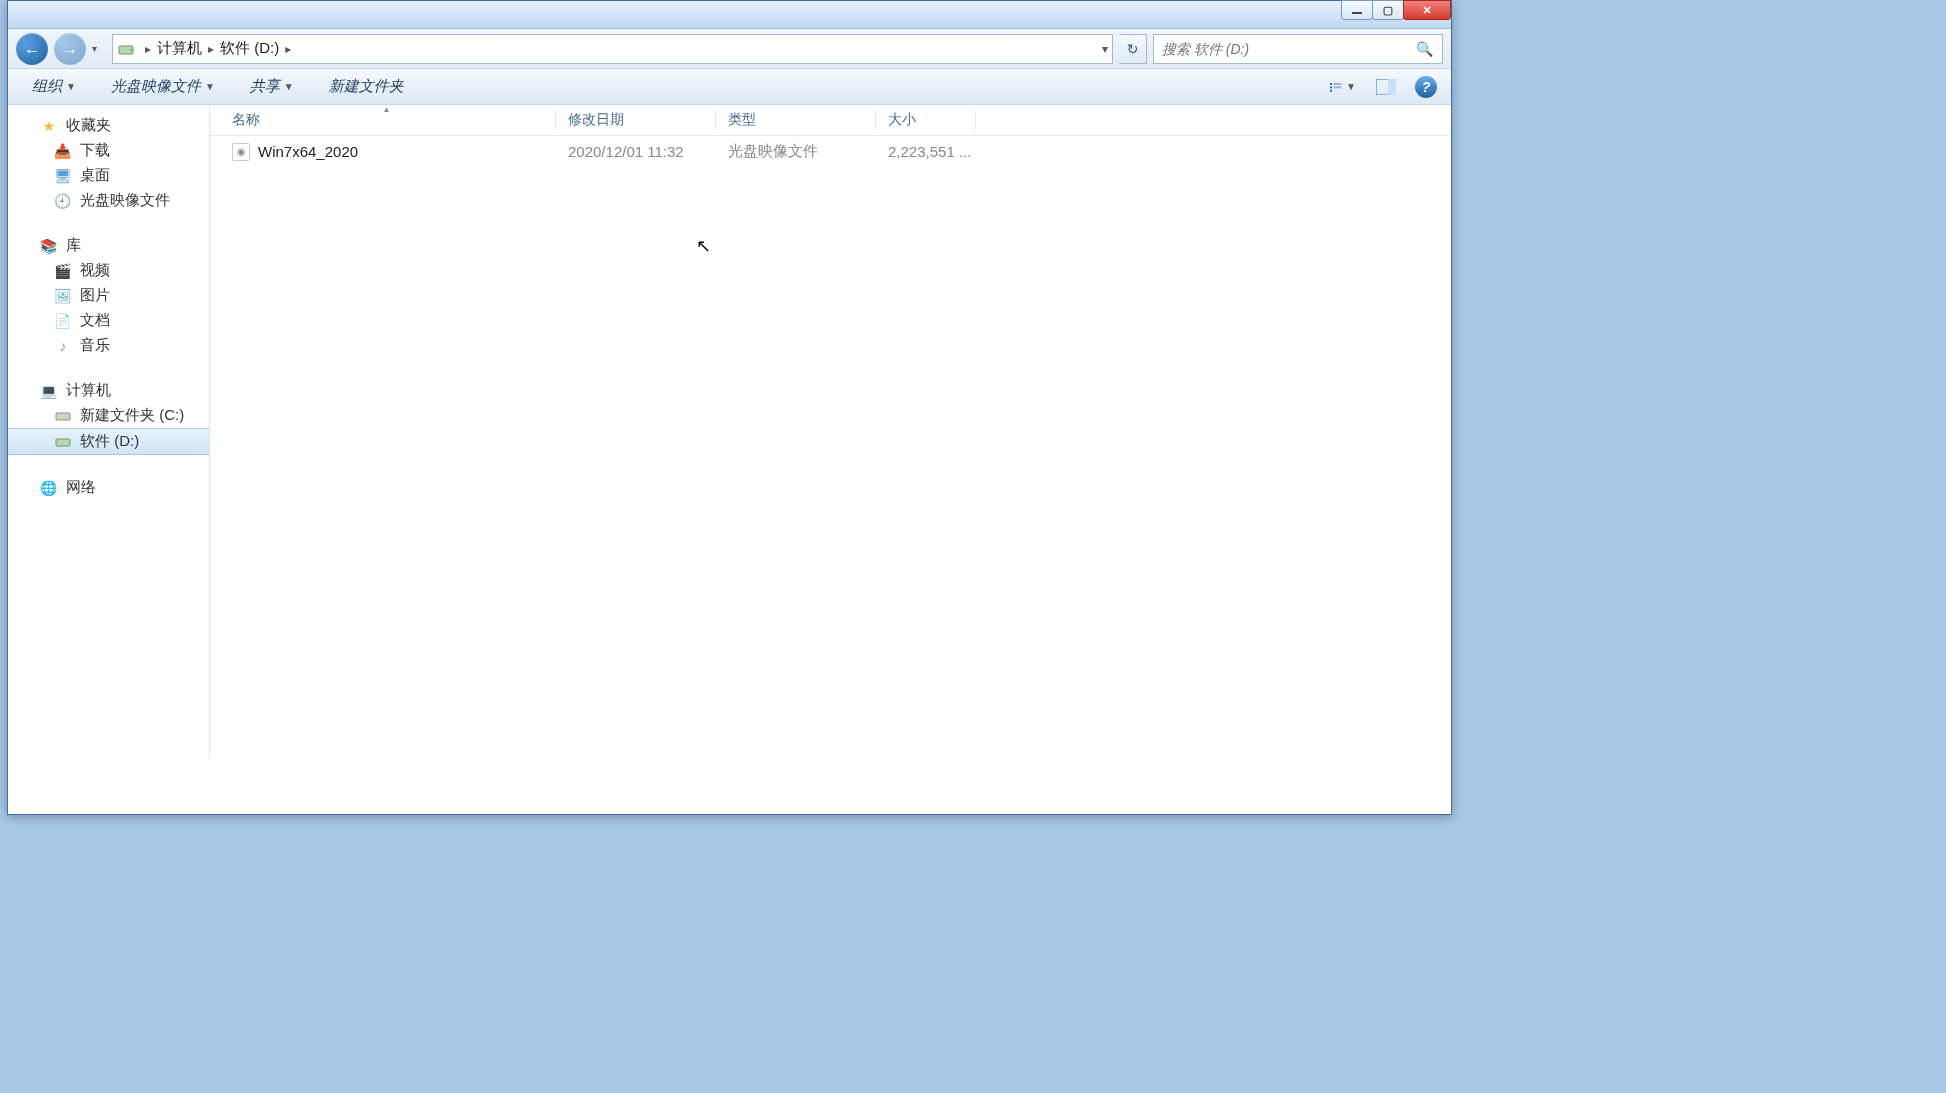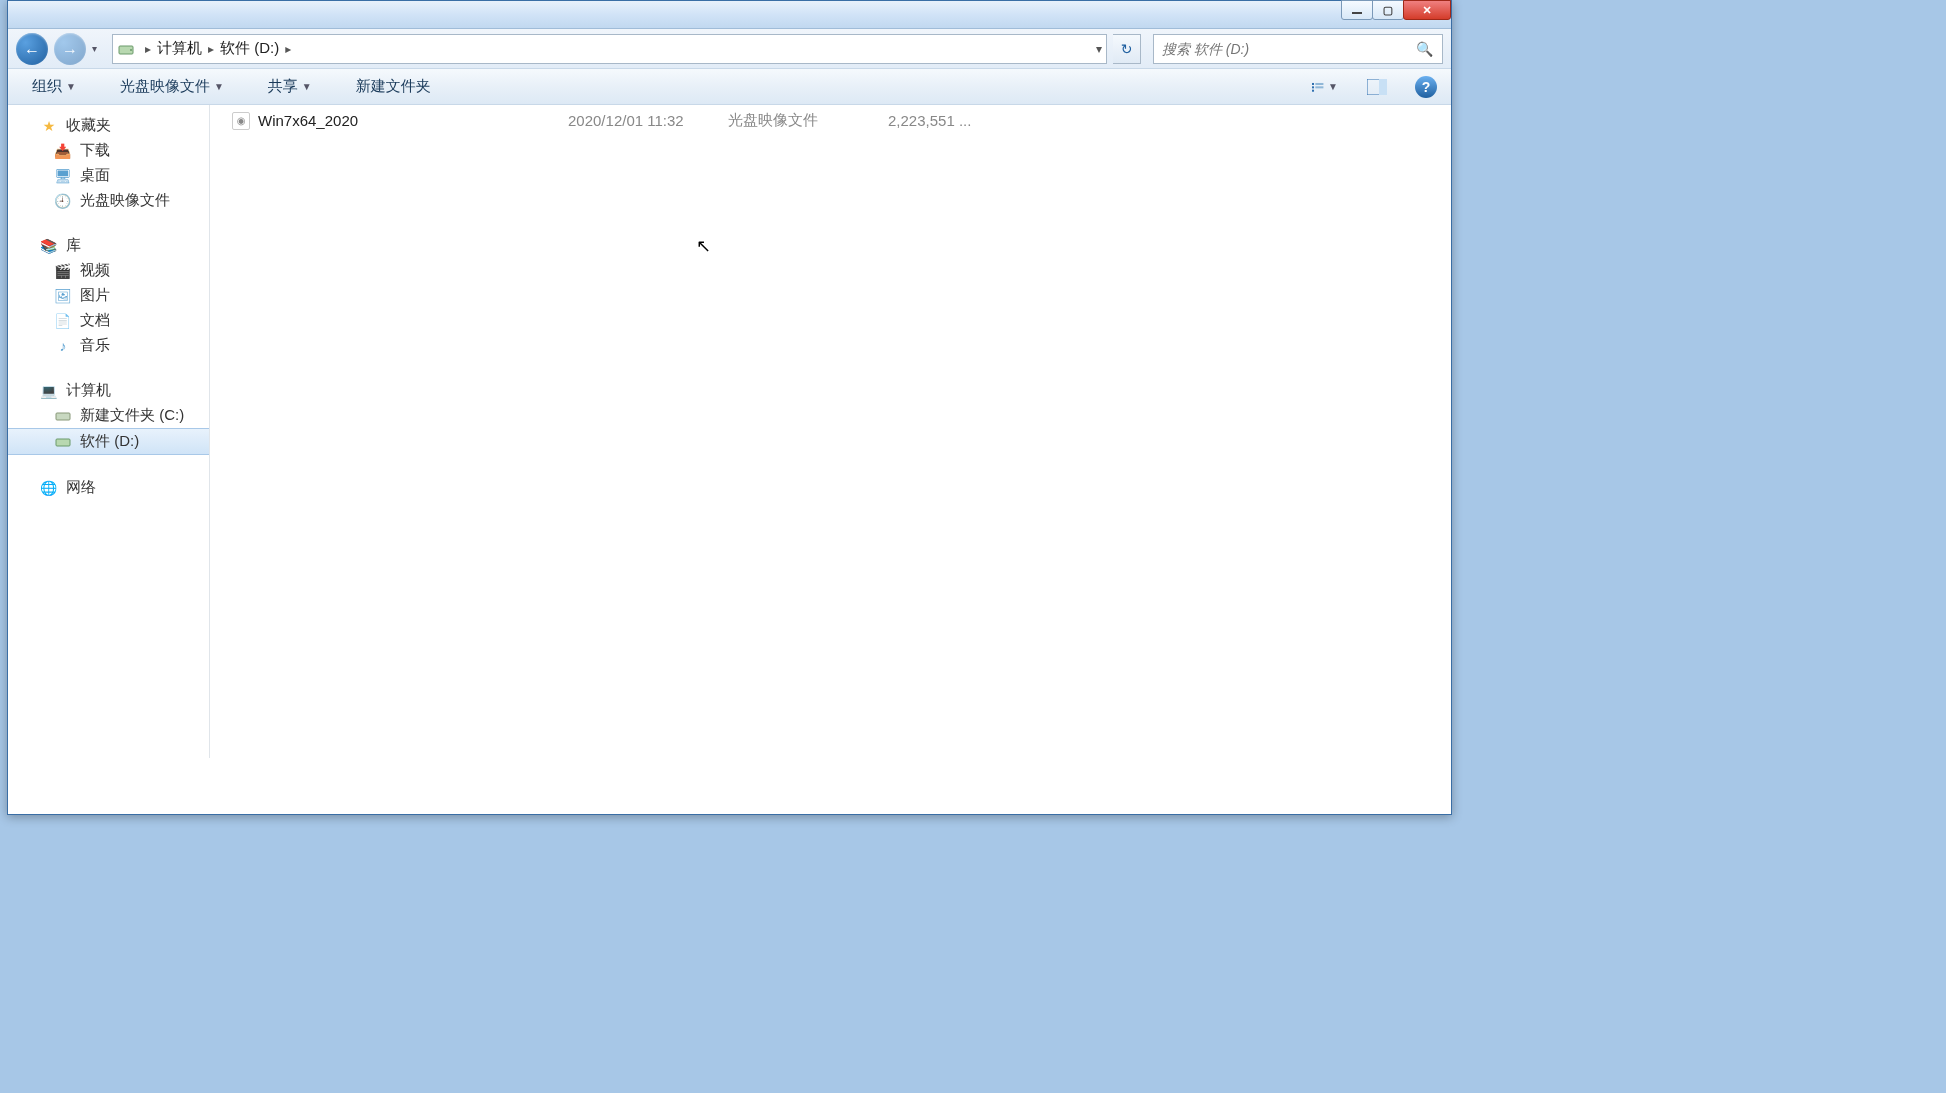--- a/index.html
+++ b/index.html
@@ -77,37 +77,38 @@
 .addr-drop { margin-left:auto; color:#555; font-size:12px;}
 .addr-refresh {
   width:28px; height:30px; border:1px solid #a8b8c8; border-left:none;
   display:flex; align-items:center; justify-content:center;
   background:linear-gradient(to bottom,#f5f9fd,#e0eaf5);
   color:#2060a0; font-size:14px;
 }
 .search-box {
   width: 290px; height:30px;
   border:1px solid #a8b8c8;
-  margin-left:6px;
+  margin-left:0;
   background:#fff;
   display:flex; align-items:center;
   padding: 8px 8px;
 }
 .search-input { border:none; outline:none; flex:1; font-size:14px; color:#888; font-style:italic;}
 .search-icon { color:#3070b0; font-size:14px;}
 
 .toolbar {
   height: 36px;
   background: linear-gradient(to bottom,#f5f9fd 0%,#e8f0f8 50%, #dde9f5 100%);
   border-bottom:1px solid #c8d8e8;
   display:flex; align-items:center;
   padding: 0 14px;
-  gap: 24px;
+  gap: 15px;
   font-size:15px;
   color:#1a3a5a;
+  font-style:italic;
 }
 .tb-btn { display:flex; align-items:center; gap:4px; padding:3px 10px; border-radius:3px;}
 .tb-drop { font-size:10px; color:#556;}
 .tb-spacer { flex:1;}
 .tb-view-btn { width:28px; height:24px; border:1px solid transparent; display:flex; align-items:center; justify-content:center; color:#3070b0;}
 .tb-help { width:22px; height:22px; border-radius:50%; background:linear-gradient(to bottom,#6ab0f0,#2060a0); color:#fff; display:flex; align-items:center; justify-content:center; font-size:14px; font-weight:bold;}
 
 .content { display:flex; height: calc(100% - 28px - 40px - 36px - 56px);}
 
 .sidebar {
@@ -316,20 +317,29 @@
       <div class="nav-group">
         <div class="nav-header">
           <span class="tree-icon net-icon">🌐</span>
           <span>网络</span>
         </div>
       </div>
 
     </div>
 
     <div class="file-area">
+      <div class="columns">
+        <div class="col col-name">
+          <span>名称</span>
+          <span class="sort-ind">▲</span>
+        </div>
+        <div class="col col-date">修改日期</div>
+        <div class="col col-type">类型</div>
+        <div class="col col-size">大小</div>
+      </div>
 
       <div class="file-row">
         <div class="file-name-cell">
           <span class="file-icon">◉</span>
           <span>Win7x64_2020</span>
         </div>
         <div class="file-date-cell">2020/12/01 11:32</div>
         <div class="file-type-cell">光盘映像文件</div>
         <div class="file-size-cell">2,223,551 ...</div>
       </div>

